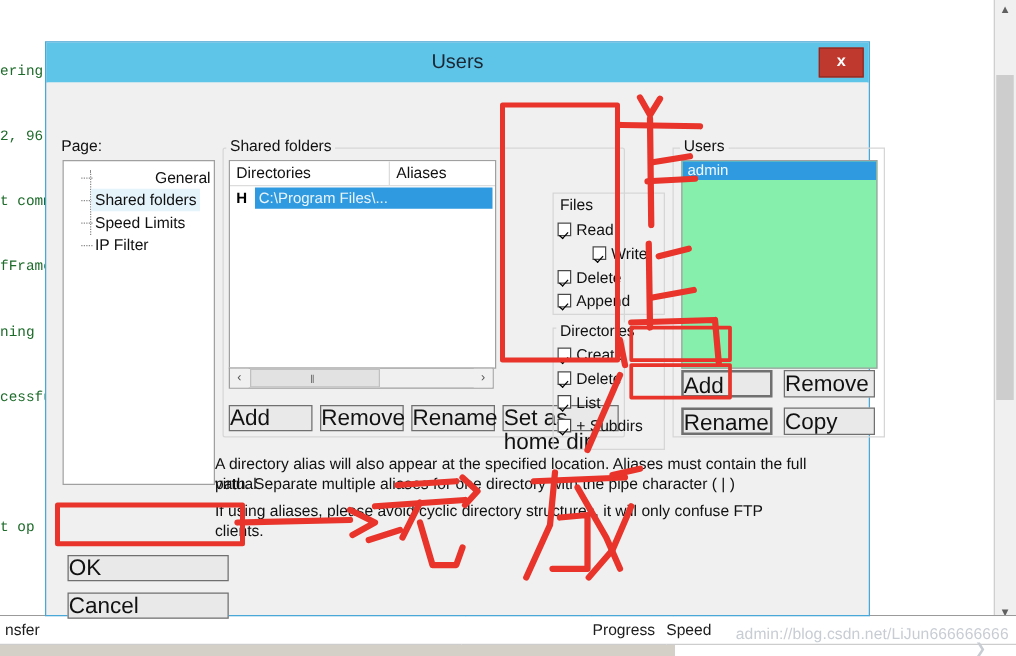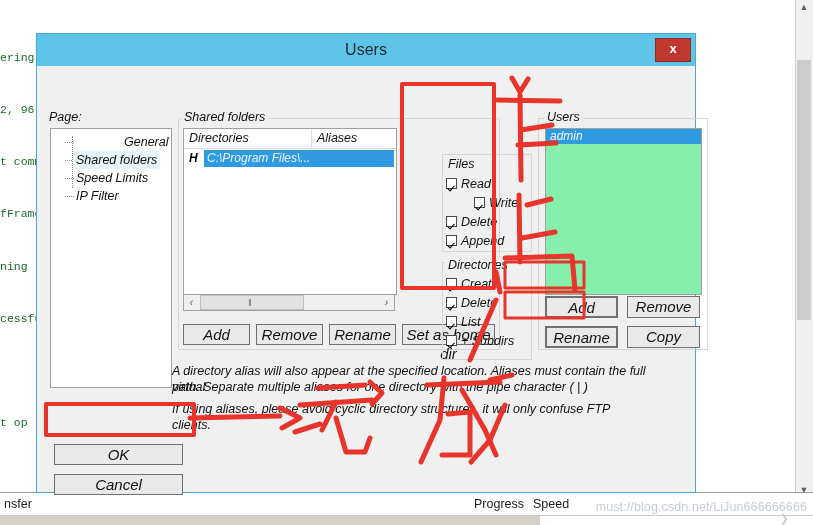--- a/index.html
+++ b/index.html
@@ -56,21 +56,21 @@
   #title-text{
     position:absolute;left:0;top:0;width:658px;height:32px;line-height:32px;
     text-align:center;font-size:16px;color:#1b2733;
   }
   #close-btn{
     position:absolute;right:4px;top:4px;width:34px;height:22px;
     background:#c0392f;border:1px solid #8d2b23;
     color:#fff;font-size:13px;font-weight:bold;text-align:center;line-height:20px;
     cursor:pointer;
   }
-  #dlg-body{position:absolute;left:1px;top:32px;width:656px;height:426px;background:#f0f0f0;font-style:italic;}
+  #dlg-body{position:absolute;left:1px;top:32px;width:656px;height:426px;background:#f0f0f0;}
 
   .lbl{position:absolute;font-size:12.5px;color:#111;}
 
   
   #page-label{left:11px;top:44px;}
   #page-tree{
     position:absolute;left:12px;top:62px;width:120px;height:258px;
     background:#fff;border:1px solid #a0a0a0;
   }
   .tree-item{
@@ -128,21 +128,21 @@
     position:absolute;left:16px;top:0;width:104px;height:15px;background:#e2e2e2;
     border:1px solid #c0c0c0;box-sizing:border-box;cursor:pointer;
   }
   #sf-hscroll .grip{
     position:absolute;left:50%;top:3px;margin-left:-4px;width:8px;height:9px;
     color:#6a6a6a;font-size:9px;line-height:9px;letter-spacing:1px;
   }
 
   .btn{
     position:absolute;background:#e9e9e9;border:1px solid #707070;
-    font-size:15px;color:#111;text-align:center;cursor:pointer;box-sizing:border-box;
+    font-size:18px;color:#111;text-align:left;cursor:pointer;box-sizing:border-box;
   }
 
   
   #files-group{
     position:absolute;left:404px;top:88px;width:88px;height:96px;
     border:1px solid #d6d6d6;
   }
   #files-legend{left:407px;top:91px;background:#f0f0f0;padding:0 3px;}
   #dirs-group{
     position:absolute;left:404px;top:196px;width:88px;height:96px;
@@ -230,21 +230,21 @@
 
   <div id="bg-status-sep"></div>
   <div id="bg-status">
     <div class="hdr c1">nsfer</div>
     <div class="hdr c2"></div>
     <div class="hdr c3">Progress</div>
     <div class="hdr c4">Speed</div>
     <div class="greybar"></div>
   </div>
 
-  <div id="watermark">must://blog.csdn.net/LiJun666666666</div>
+  <div id="watermark">admin://blog.csdn.net/LiJun666666666</div>
   <div id="wm-arrow">❯</div>
 </div>
 
 <div id="dialog">
 
   <div id="titlebar">
     <div id="title-text">Users</div>
     <div id="close-btn">x</div>
   </div>
 

